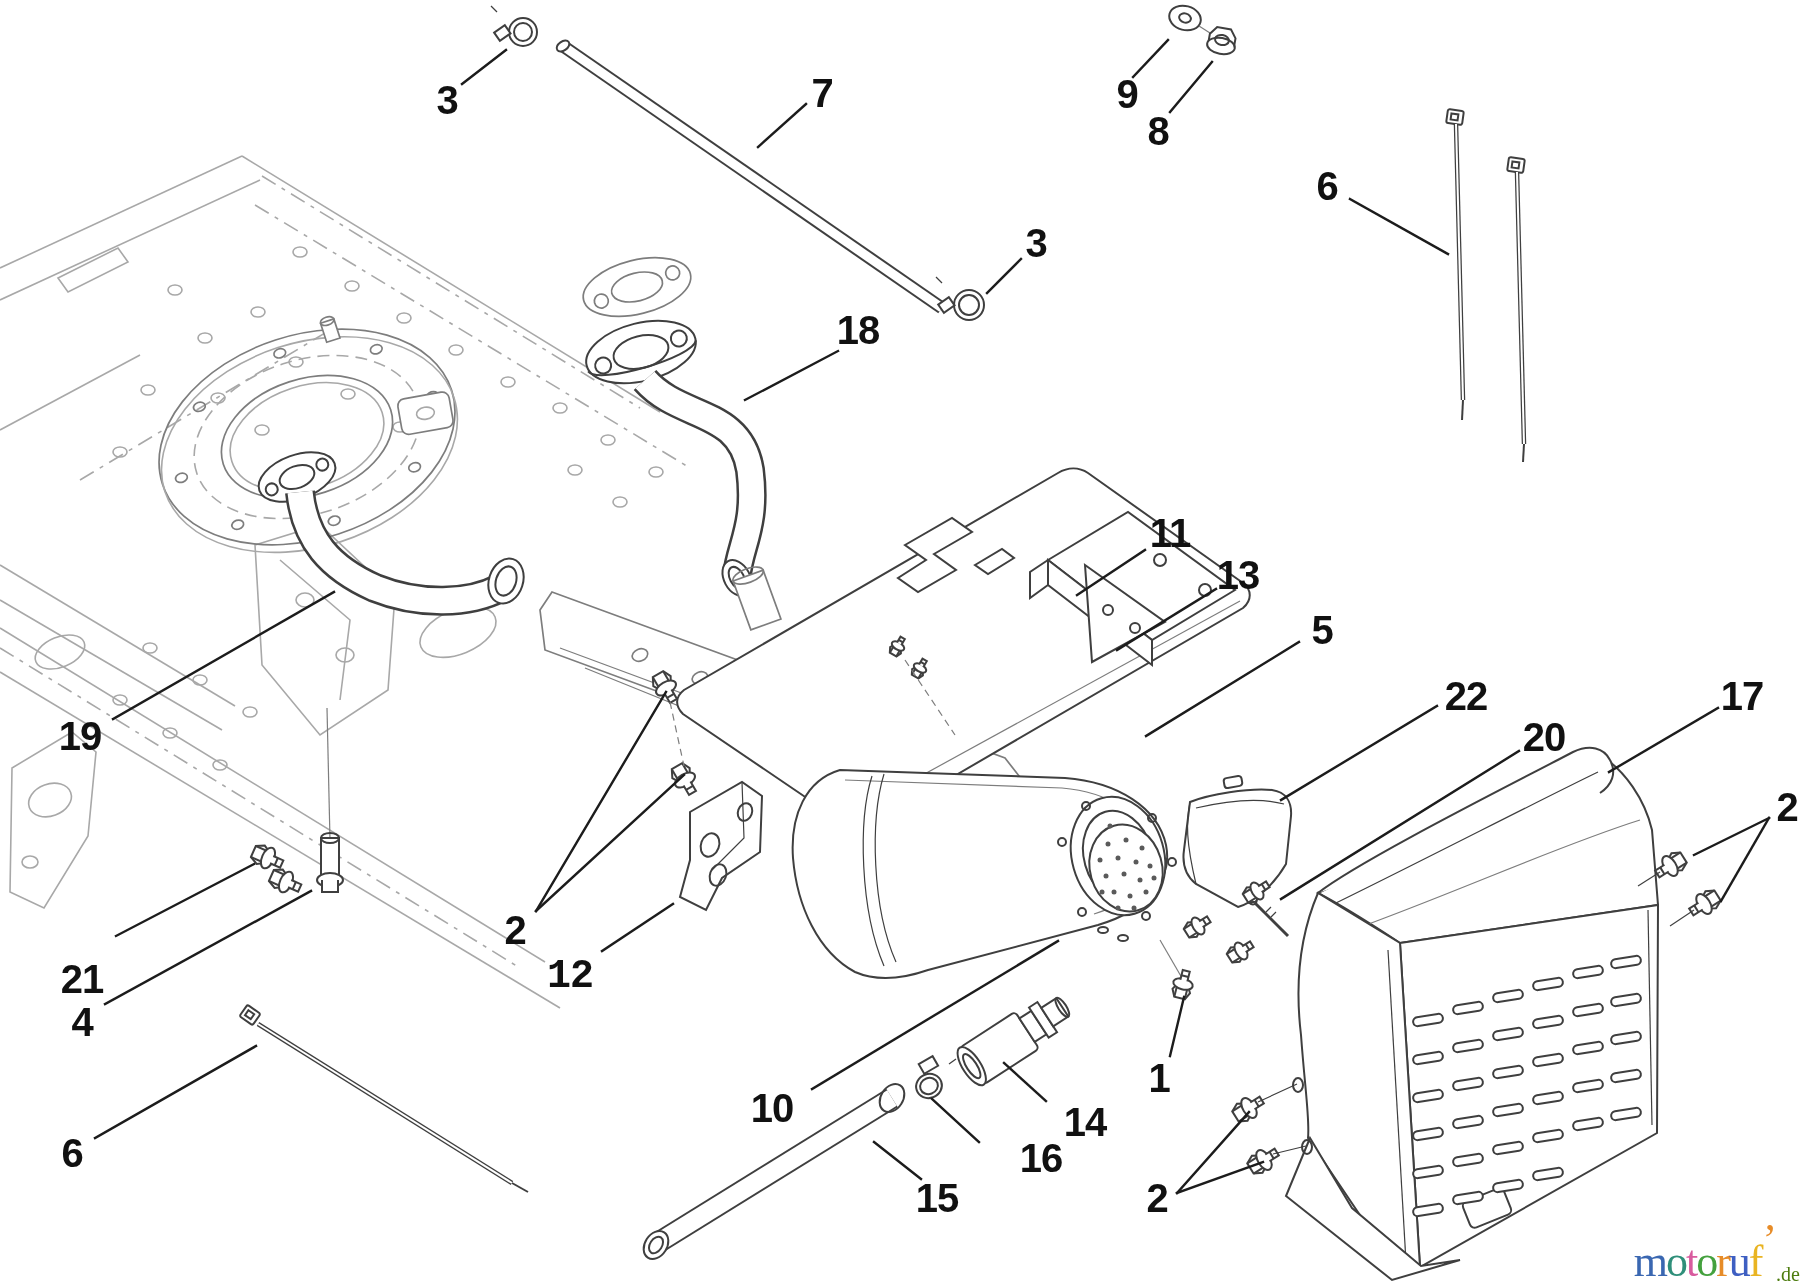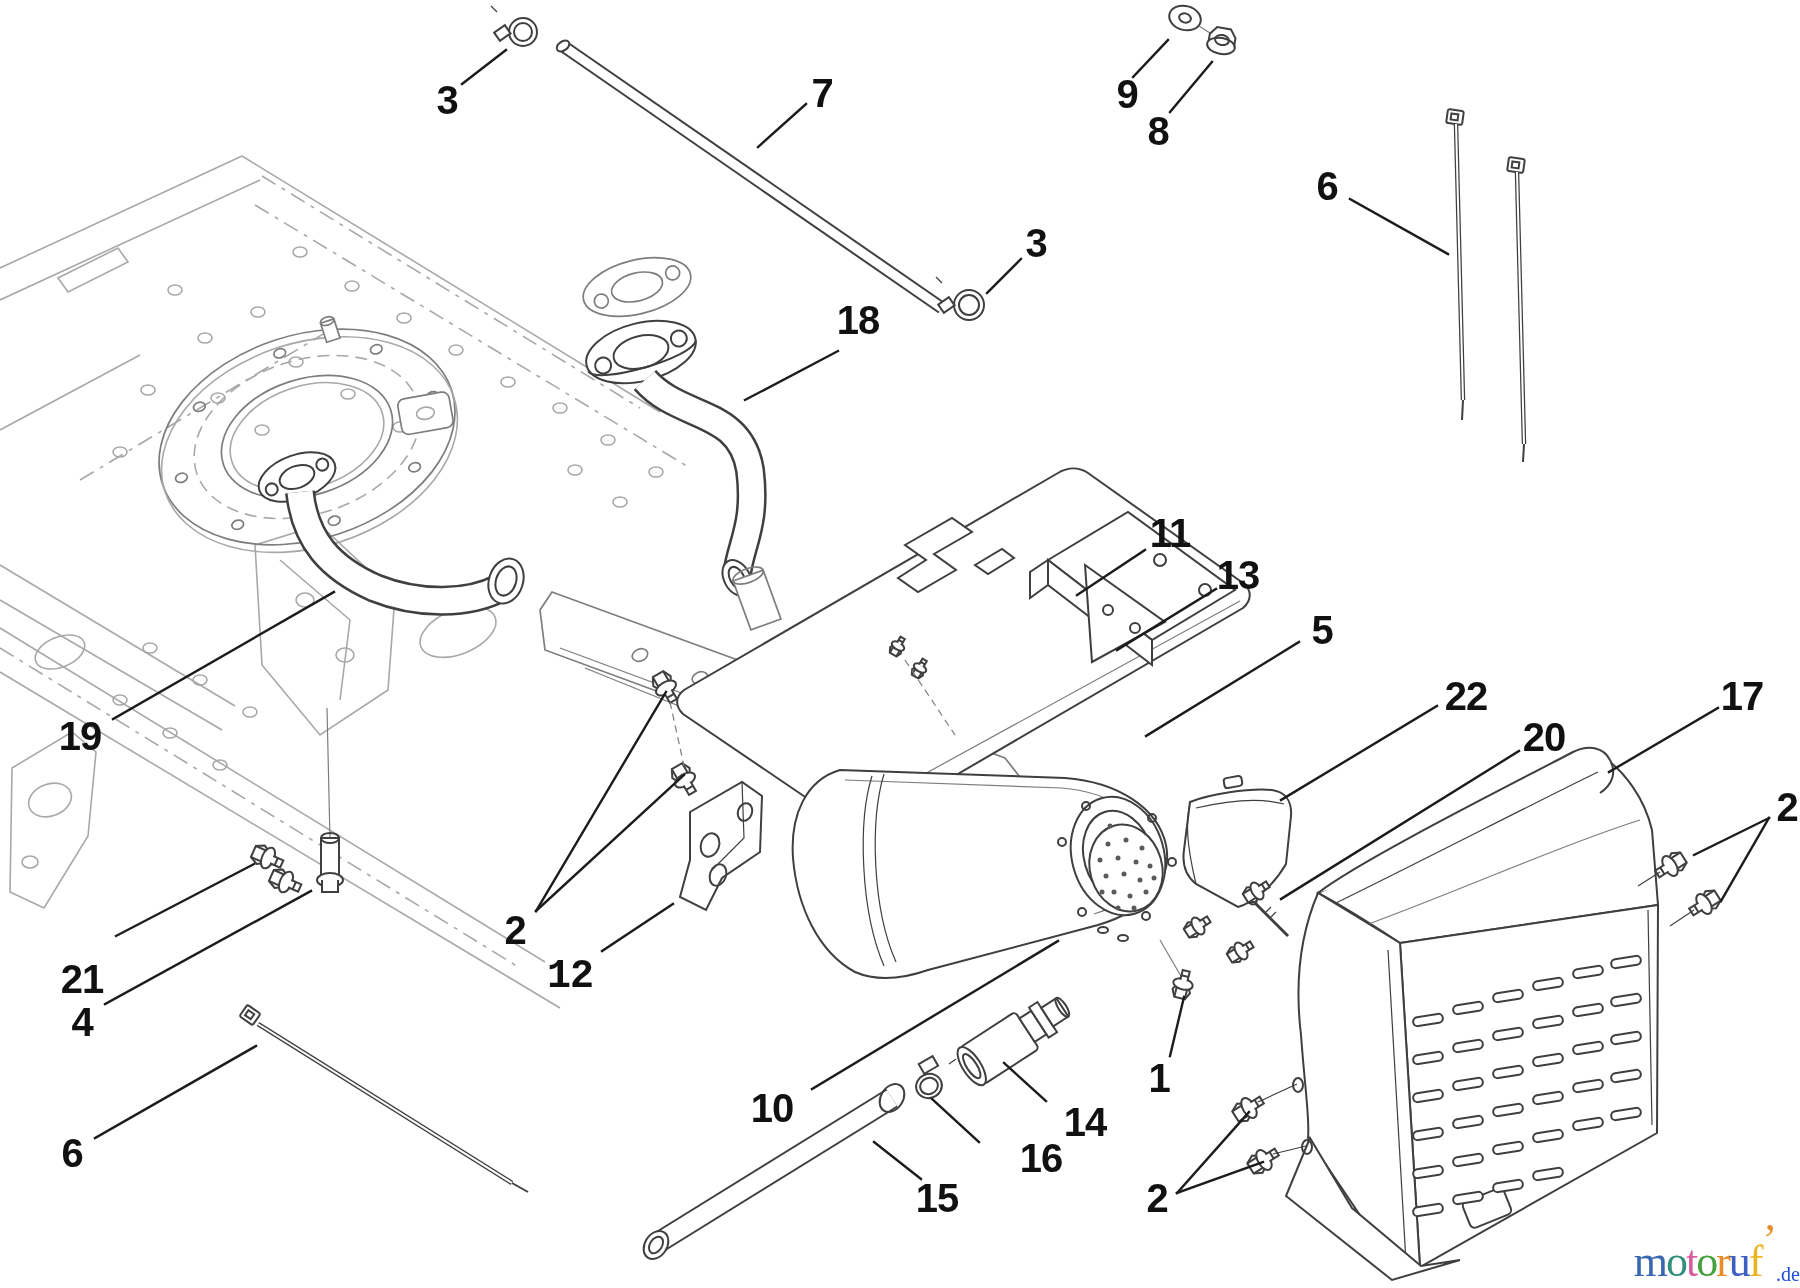--- a/index.html
+++ b/index.html
@@ -446,21 +446,21 @@
       </g>
 </svg>
 
 <div id="labels">
       <div class="plabel" style="left: 447px; top: 100px;">3</div>
       <div class="plabel" style="left: 822px; top: 93px;">7</div>
       <div class="plabel" style="left: 1127px; top: 94px;">9</div>
       <div class="plabel" style="left: 1158px; top: 131px;">8</div>
       <div class="plabel" style="left: 1327px; top: 186px;">6</div>
       <div class="plabel" style="left: 1036px; top: 243px;">3</div>
-      <div class="plabel" style="left: 858px; top: 320px;">18</div>
+      <div class="plabel" style="left: 858px; top: 330px;">18</div>
       <div class="plabel" style="left: 1170px; top: 533px;">11</div>
       <div class="plabel" style="left: 1238px; top: 575px;">13</div>
       <div class="plabel" style="left: 1322px; top: 630px;">5</div>
       <div class="plabel" style="left: 1466px; top: 696px;">22</div>
       <div class="plabel" style="left: 1544px; top: 737px;">20</div>
       <div class="plabel" style="left: 1742px; top: 696px;">17</div>
       <div class="plabel" style="left: 1787px; top: 807px;">2</div>
       <div class="plabel" style="left: 80px; top: 736px;">19</div>
       <div class="plabel" style="left: 82px; top: 979px;">21</div>
       <div class="plabel" style="left: 82px; top: 1022px;">4</div>
@@ -471,16 +471,16 @@
       <div class="plabel" style="left: 1085px; top: 1122px;">14</div>
       <div class="plabel" style="left: 1041px; top: 1158px;">16</div>
       <div class="plabel" style="left: 937px; top: 1198px;">15</div>
       <div class="plabel" style="left: 1159px; top: 1078px;">1</div>
       <div class="plabel" style="left: 1157px; top: 1198px;">2</div>
     </div>
 
 <div class="logo">
   <span id="logo-letters"><span class="lchar" style="color: rgb(58, 103, 177);">m</span><span class="lchar" style="color: rgb(47, 143, 122);">o</span><span class="lchar" style="color: rgb(216, 91, 158);">t</span><span class="lchar" style="color: rgb(68, 161, 62);">o</span><span class="lchar" style="color: rgb(231, 140, 40);">r</span><span class="lchar" style="color: rgb(62, 95, 194);">u</span><span class="lchar" style="color: rgb(233, 180, 34);">f</span></span>
       <span class="lchar logo-tick">’</span>
-      <span class="logo-de" style="color: #1d4ed8;">.de</span>
+      <span class="logo-de" style="color: #4d7c0f;">.de</span>
 </div>
 
 </div>
 
 </body></html>

